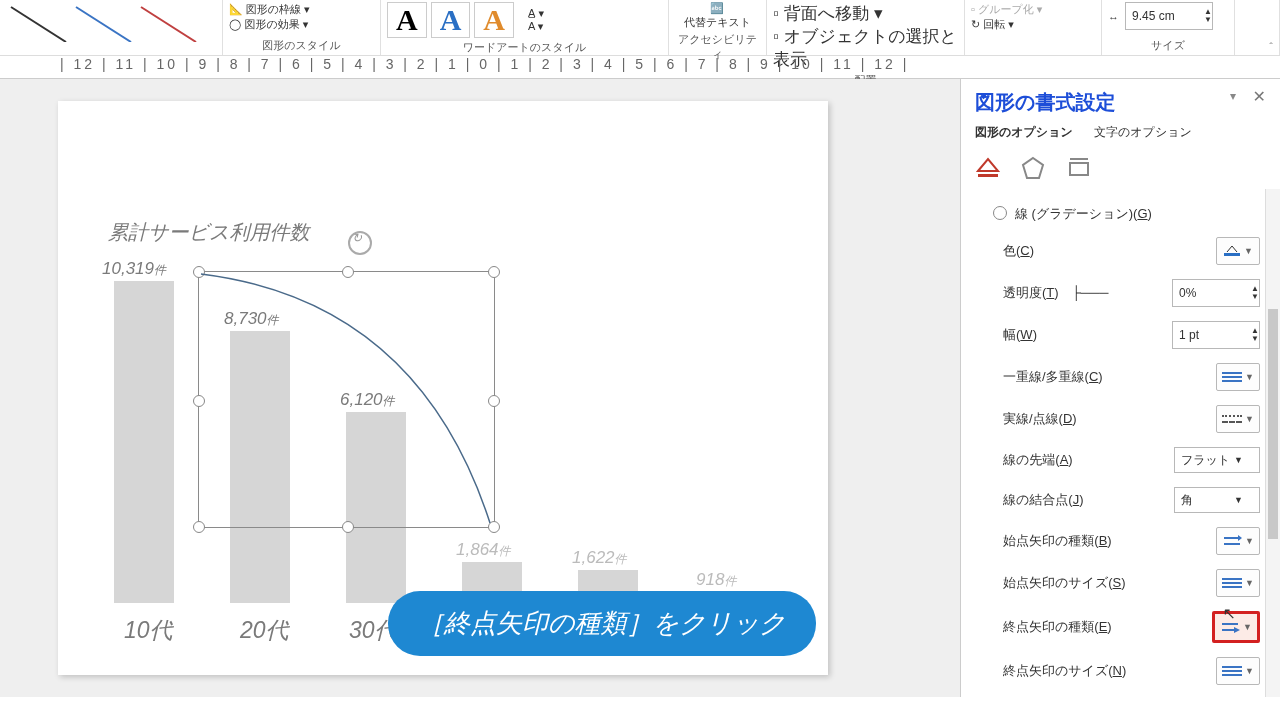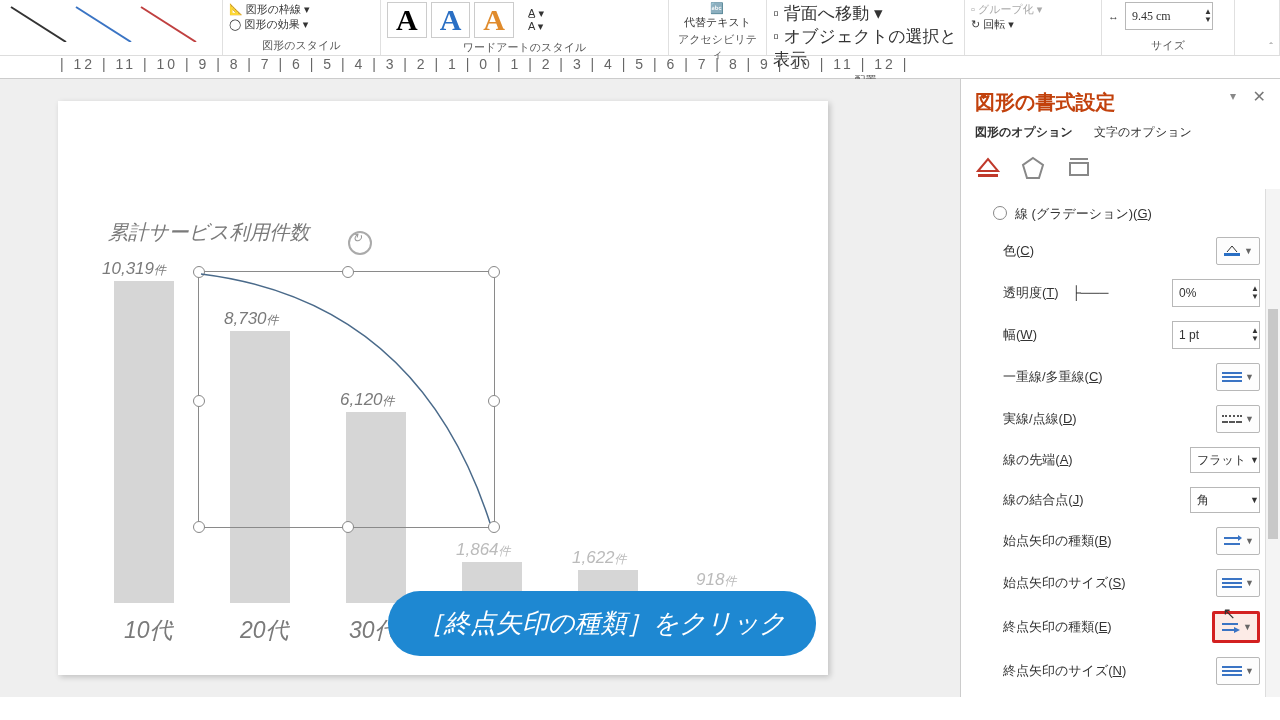--- a/index.html
+++ b/index.html
@@ -19,33 +19,33 @@
 .sh { position:absolute; width:10px; height:10px; background:#fff; border:1px solid #888; border-radius:50%;}
 .h-tl{top:-6px;left:-6px;} .h-tm{top:-6px;left:50%;margin-left:-5px;} .h-tr{top:-6px;right:-6px;}
 .h-ml{top:50%;left:-6px;margin-top:-5px;} .h-mr{top:50%;right:-6px;margin-top:-5px;}
 .h-bl{bottom:-6px;left:-6px;} .h-bm{bottom:-6px;left:50%;margin-left:-5px;} .h-br{bottom:-6px;right:-6px;}
 .bar { position:absolute; background:#d6d6d6; width:60px;}
 .xlab { position:absolute; font-size:23px; color:#7a7a7a;}
 .dlabel { position:absolute; font-size:17px; color:#7a7a7a;}
 .dlabel .u { font-size:12px;}
 .callout { position:absolute; left:330px; top:490px; background:#1e88d2; color:#fff; font-size:26px; padding:15px 30px; border-radius:32px;}
 .format-pane { width:320px; border-left:1px solid #ccc; background:#fff; position:relative; padding:6px 10px 0 14px; box-sizing:border-box;}
-.fp-title { color:#c2410c; font-size:20px; font-weight:bold; padding:4px 0 8px 0;}
+.fp-title { color:#1d4ed8; font-size:20px; font-weight:bold; padding:4px 0 8px 0;}
 .fp-close { position:absolute; top:8px; right:14px; font-size:16px; color:#777;}
 .fp-drop  { position:absolute; top:10px; right:44px; color:#888;}
 .fp-tabs { font-size:12px; padding-bottom:10px;}
 .fp-tabs span{margin-right:18px;} .fp-tabs .act{font-weight:bold;}
 .fp-icons { padding:4px 0 14px 0;}
 .fp-icons svg { margin-right:16px;}
 .fp-row { display:flex; align-items:center; justify-content:space-between; padding:7px 10px 7px 28px; font-size:13px; color:#333;}
 .fp-row.radio { padding-left:18px;}
 .fp-row .u { text-decoration:underline;}
 .ctrl-btn { width:42px; height:26px; border:1px solid #b8b8b8; background:#fdfdfd; display:flex; align-items:center; justify-content:center; border-radius:2px;}
 .ctrl-btn .dd{font-size:9px;color:#666;margin-left:3px;}
-.combo { width:62px; height:24px; border:1px solid #b8b8b8; font-size:12px; display:flex; align-items:center; justify-content:space-between; padding:0 0 0 6px;}
+.combo { width:62px; height:24px; border:1px solid #b8b8b8; font-size:12px; display:flex; align-items:center; justify-content:space-between; padding:0 16px 0 6px;}
 .spin { width:80px; height:26px; border:1px solid #b8b8b8; display:flex; align-items:center; padding-left:6px; font-size:12px;}
 .highlight { border:3px solid #d32020 !important; background:#fcebe6;}
 .radio-dot{width:12px;height:12px;border:1px solid #888;border-radius:50%;display:inline-block;margin-right:8px;vertical-align:-2px;}
 svg.curve { position:absolute; left:140px; top:170px; overflow:visible; pointer-events:none;}
 .cursor { position:absolute; right:44px; top:525px; font-size:16px;}
 .scrollbar { position:absolute; right:0; top:110px; width:14px; bottom:0; background:#f4f4f4; border-left:1px solid #ddd;}
 .scrollbar .thumb{position:absolute; left:2px; right:2px; top:120px; height:230px; background:#c8c8c8;}
 </style>
 </head>
 <body>
@@ -88,21 +88,21 @@
   <div class="ribbon-group rg6">
     <div style="font-size:11px;">
       <div style="color:#aaa;">▫ <span>グループ化</span> ▾</div>
       <div>↻ <span>回転</span> ▾</div>
     </div>
     <div></div>
   </div>
   <div class="ribbon-group rg7">
     <div style="display:flex;align-items:center;">
         <span>↔</span>
-      <div class="spin" style="margin-left:6px;font-family:Liberation Serif, serif;">
+      <div class="spin" style="margin-left:6px;">
           <span>9.45 cm</span>
           <span style="margin-left:auto;font-size:8px;line-height:8px;">▲<br>▼</span>
         </div>
     </div>
     <div class="rg-labelrow">サイズ</div>
   </div>
   <div class="ribbon-group rg8" style="display:flex;align-items:flex-end;justify-content:flex-end;color:#888;">ˆ</div>
 </div>
 
 <div class="ruler">| 12 | 11 | 10 | 9 | 8 | 7 | 6 | 5 | 4 | 3 | 2 | 1 | 0 | 1 | 2 | 3 | 4 | 5 | 6 | 7 | 8 | 9 | 10 | 11 | 12 |</div>

